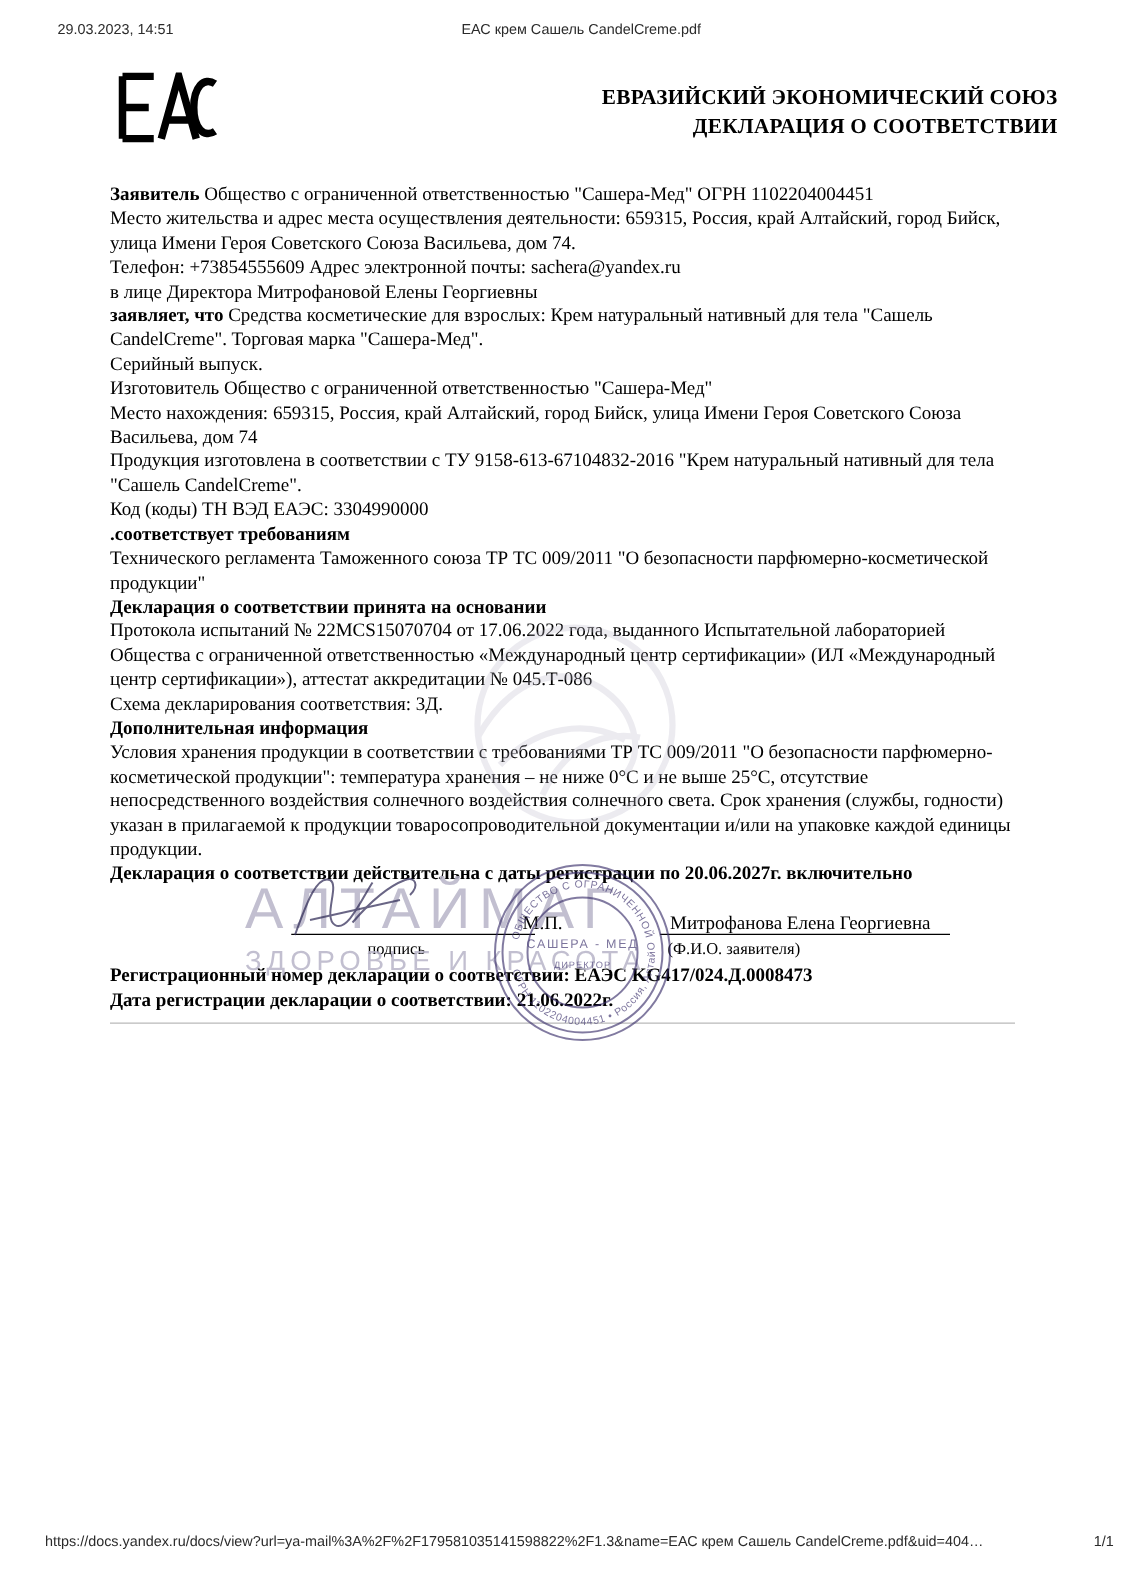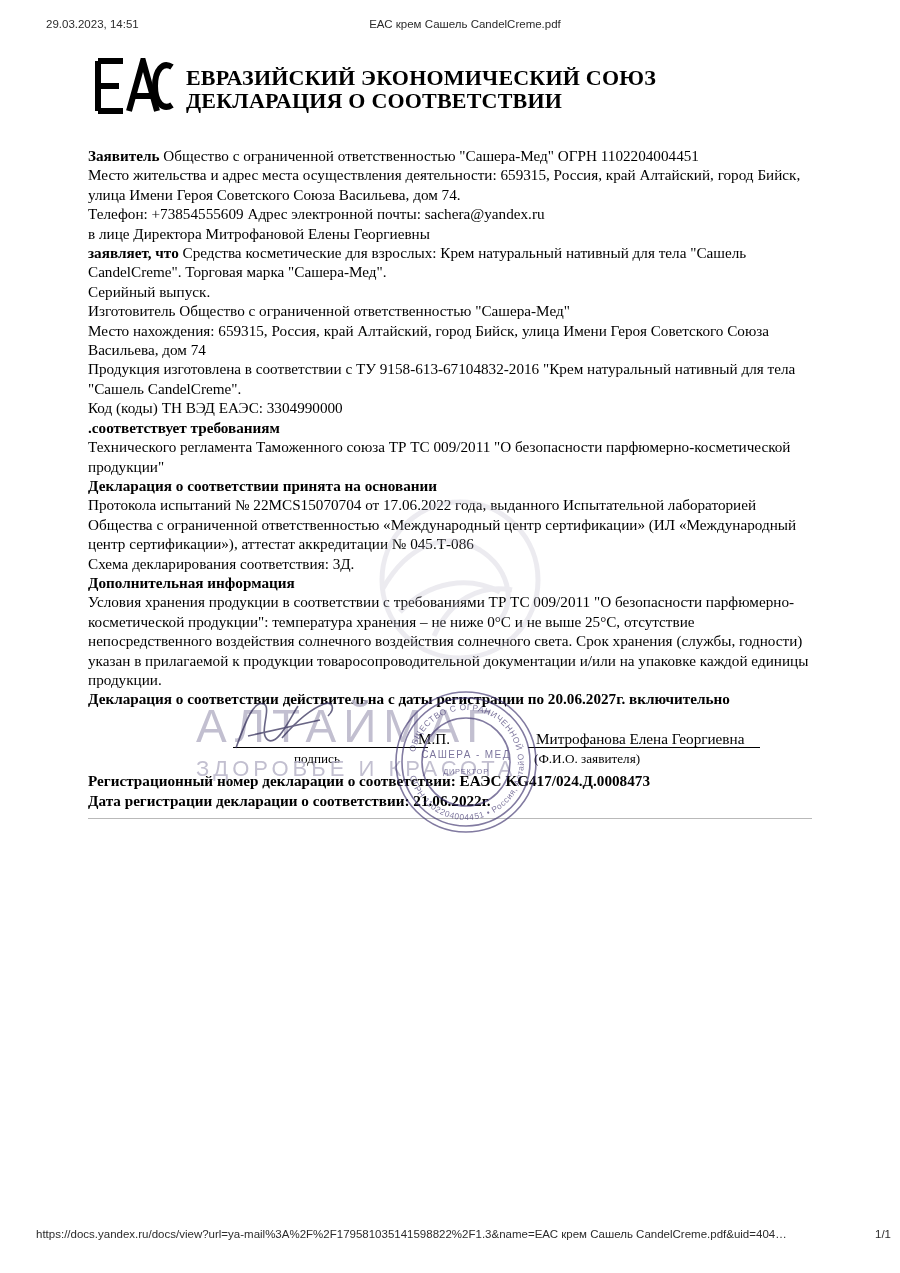--- a/index.html
+++ b/index.html
@@ -85,23 +85,23 @@
     width: 82px;
     height: 56px;
   }
   .eac-mark svg { display: block; }
 
   .doc-title {
     position: absolute;
     left: 186px;
     top: 66px;
     width: 660px;
-    text-align: left;
+    text-align: right;
     font-weight: bold;
-    font-size: 22px;
+    font-size: 17px;
     line-height: 23px;
     letter-spacing: 0.2px;
   }
   .doc-title .line2 { display: block; }
 
   .content {
     position: absolute;
     left: 88px;
     top: 146px;
     width: 724px;

